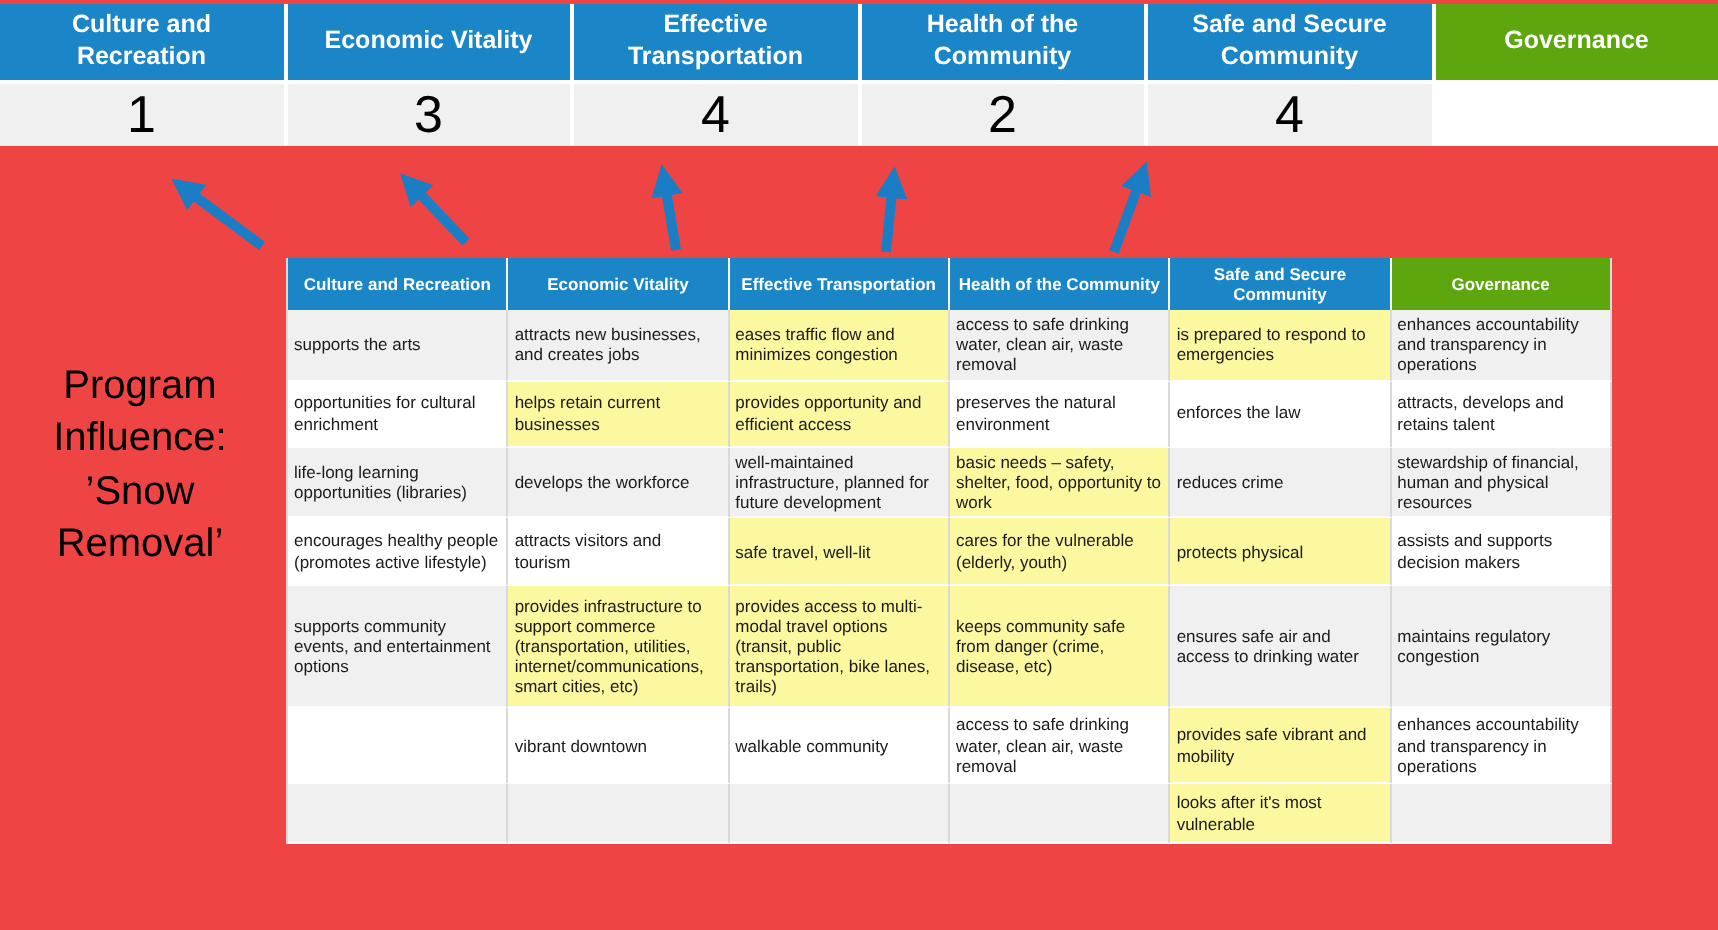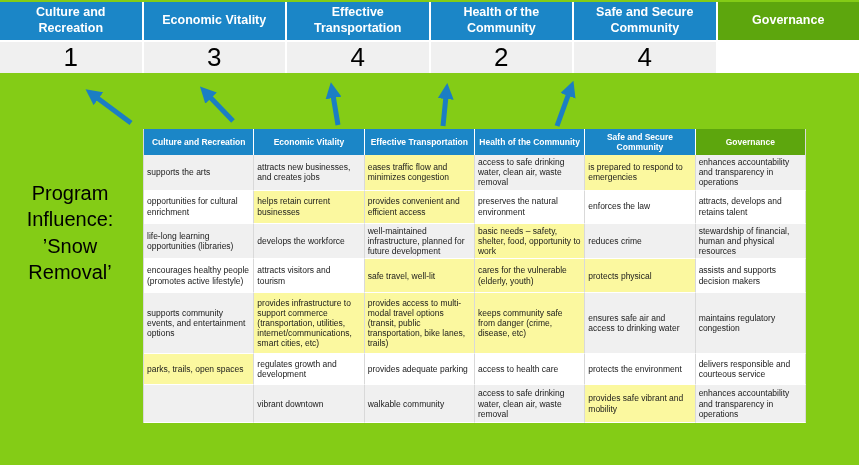--- a/index.html
+++ b/index.html
@@ -1,18 +1,18 @@
 <!DOCTYPE html>
 <html><head>
 <meta charset="utf-8">
 <style>
   html,body { margin:0; padding:0; background:#fff; }
   .slide {
     position:relative; width:859px; height:465px; overflow:hidden;
-    font-family:"Liberation Sans", sans-serif; background:#84cc16;
+    font-family:"Liberation Sans", sans-serif; background:#ef4444;
   }
 
   
   .banner {
     position:absolute; left:0; top:2px; width:859px;
     display:grid; grid-template-columns:repeat(6,1fr);
     column-gap:2px; row-gap:2px; background:#fff;
   }
   .banner .hdr {
     background:#1b86c7; color:#fff; font-weight:bold; font-size:12.5px;
@@ -110,21 +110,21 @@
         <td>supports the arts</td>
         <td>attracts new businesses, and creates jobs</td>
         <td class="hl">eases traffic flow and minimizes congestion</td>
         <td>access to safe drinking water, clean air, waste removal</td>
         <td class="hl">is prepared to respond to emergencies</td>
         <td>enhances accountability and transparency in operations</td>
       </tr>
       <tr class="r2">
         <td>opportunities for cultural enrichment</td>
         <td class="hl">helps retain current businesses</td>
-        <td class="hl">provides convenient and efficient access</td>
+        <td class="hl">provides opportunity and efficient access</td>
         <td>preserves the natural environment</td>
         <td>enforces the law</td>
         <td>attracts, develops and retains talent</td>
       </tr>
       <tr class="r3">
         <td>life-long learning opportunities (libraries)</td>
         <td>develops the workforce</td>
         <td>well-maintained infrastructure, planned for future development</td>
         <td class="hl">basic needs – safety, shelter, food, opportunity to work</td>
         <td>reduces crime</td>
@@ -139,32 +139,32 @@
         <td>assists and supports decision makers</td>
       </tr>
       <tr class="r5">
         <td>supports community events, and entertainment options</td>
         <td class="hl">provides infrastructure to support commerce (transportation, utilities, internet/communications, smart cities, etc)</td>
         <td class="hl">provides access to multi-modal travel options (transit, public transportation, bike lanes, trails)</td>
         <td class="hl">keeps community safe from danger (crime, disease, etc)</td>
         <td>ensures safe air and access to drinking water</td>
         <td>maintains regulatory congestion</td>
       </tr>
-      <tr class="r6">
-        <td class="hl">parks, trails, open spaces</td>
-        <td>regulates growth and development</td>
-        <td>provides adequate parking</td>
-        <td>access to health care</td>
-        <td>protects the environment</td>
-        <td>delivers responsible and courteous service</td>
-      </tr>
       <tr class="r7">
         <td></td>
         <td>vibrant downtown</td>
         <td>walkable community</td>
         <td>access to safe drinking water, clean air, waste removal</td>
         <td class="hl">provides safe vibrant and mobility</td>
         <td>enhances accountability and transparency in operations</td>
       </tr>
+      <tr class="r8">
+        <td></td>
+        <td></td>
+        <td></td>
+        <td></td>
+        <td class="hl">looks after it's most vulnerable</td>
+        <td></td>
+      </tr>
     </tbody>
   </table>
 
 </div>
 
 </body></html>

